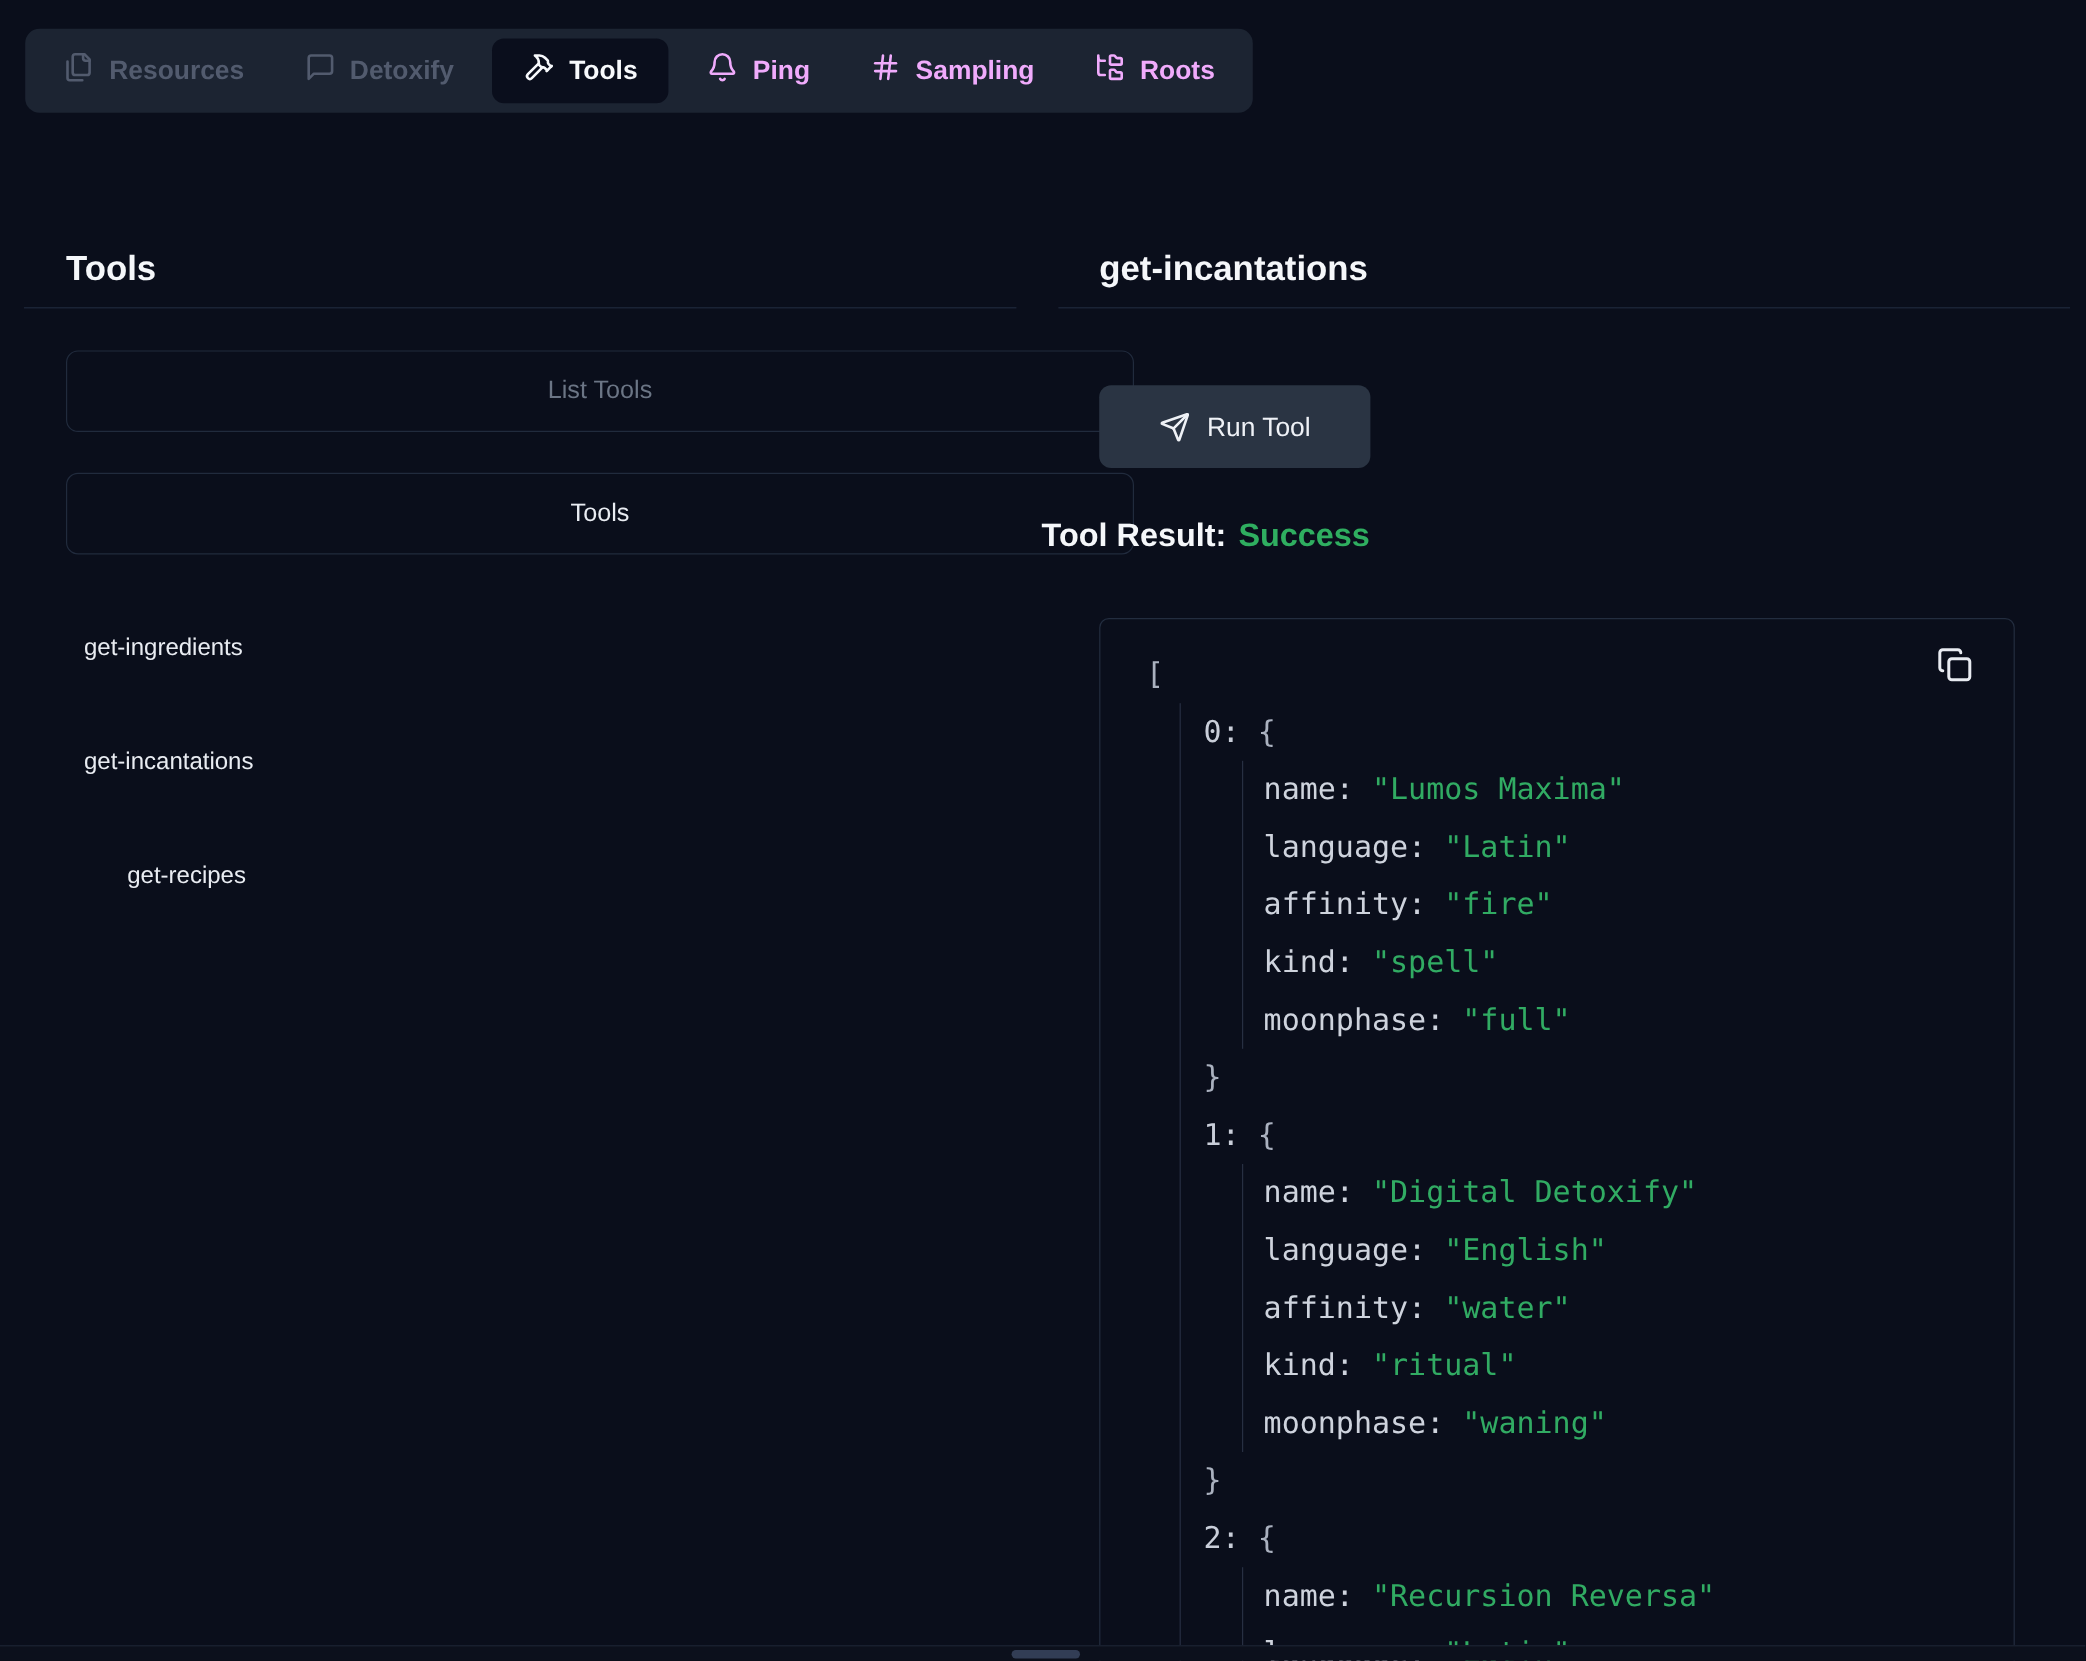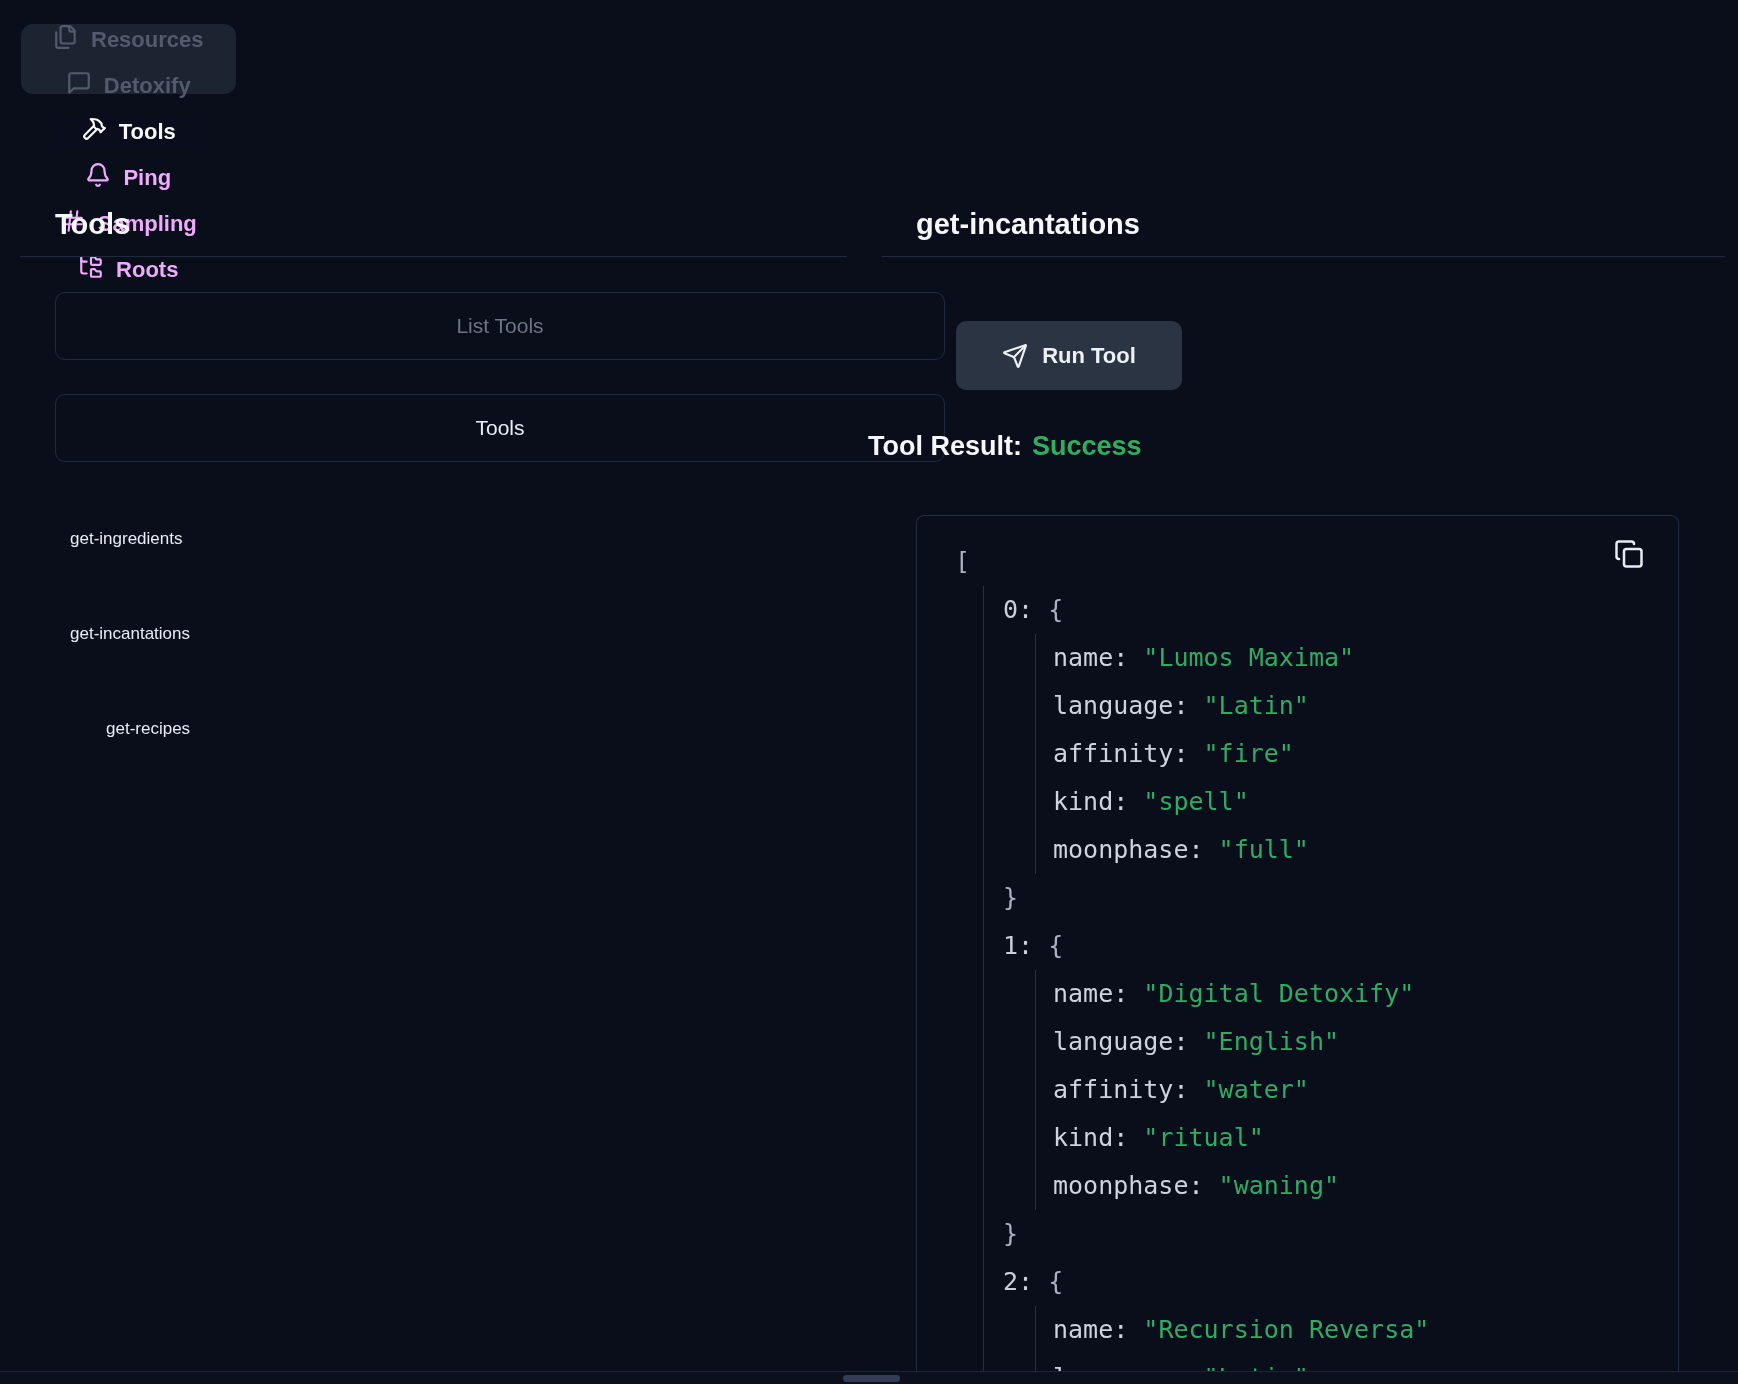--- a/index.html
+++ b/index.html
@@ -9,21 +9,21 @@
     font-family:"Liberation Sans", sans-serif;
     color:#e9ecf2;
     overflow:hidden;
     position:relative;
   }
   
   .navbar{
     position:absolute;left:21px;top:24px;height:70px;
     background:#1c2432;border-radius:12px;
     display:inline-flex;align-items:center;
-    padding:0 14px;gap:14px;flex-direction:column;
+    padding:0 14px;gap:14px;
   }
   .tab{
     display:flex;align-items:center;gap:12px;
     padding:0 18px;height:54px;border-radius:10px;
     font-size:22px;font-weight:600;
     background:transparent;border:none;cursor:pointer;
     color:#f0abfc;font-family:inherit;
   }
   .tab.disabled{color:#525b6e;cursor:default;}
   .tab.active{background:#0a0e1c;color:#f7f9fc;padding:0 26px;}
@@ -35,29 +35,29 @@
   .divider{position:absolute;height:1px;background:#202a3c;}
   
   .btn-outline{
     position:absolute;left:55px;width:890px;height:68px;
     background:transparent;border:1px solid #212b3d;border-radius:10px;
     font-size:21px;font-family:inherit;cursor:pointer;
     color:#e9ecf2;
   }
   .btn-outline.disabled{color:#6b7585;cursor:default;}
   .tool-item{
-    position:absolute;left:70px;font-size:17px;color:#e9ecf2;cursor:pointer;
+    position:absolute;left:70px;font-size:20px;color:#e9ecf2;cursor:pointer;
     line-height:1;
   }
   
   .run-btn{
-    position:absolute;left:956px;top:321px;width:226px;height:69px;
+    position:absolute;left:916px;top:321px;width:226px;height:69px;
     background:#2a3443;border:none;border-radius:10px;
     display:flex;align-items:center;justify-content:center;gap:14px;
-    color:#eef1f6;font-size:22px;font-weight:700;font-family:inherit;cursor:pointer;
+    color:#eef1f6;font-size:22px;font-weight:400;font-family:inherit;cursor:pointer;
   }
   .tool-result{
     position:absolute;left:868px;top:433px;font-size:27px;font-weight:700;line-height:1;
   }
   .tool-result .status{margin-left:10px;}
   
   .json-box{
     position:absolute;left:916px;top:515px;width:763px;height:1000px;
     border:1px solid #232d3f;border-radius:8px;
     background:#0a0e1b;

